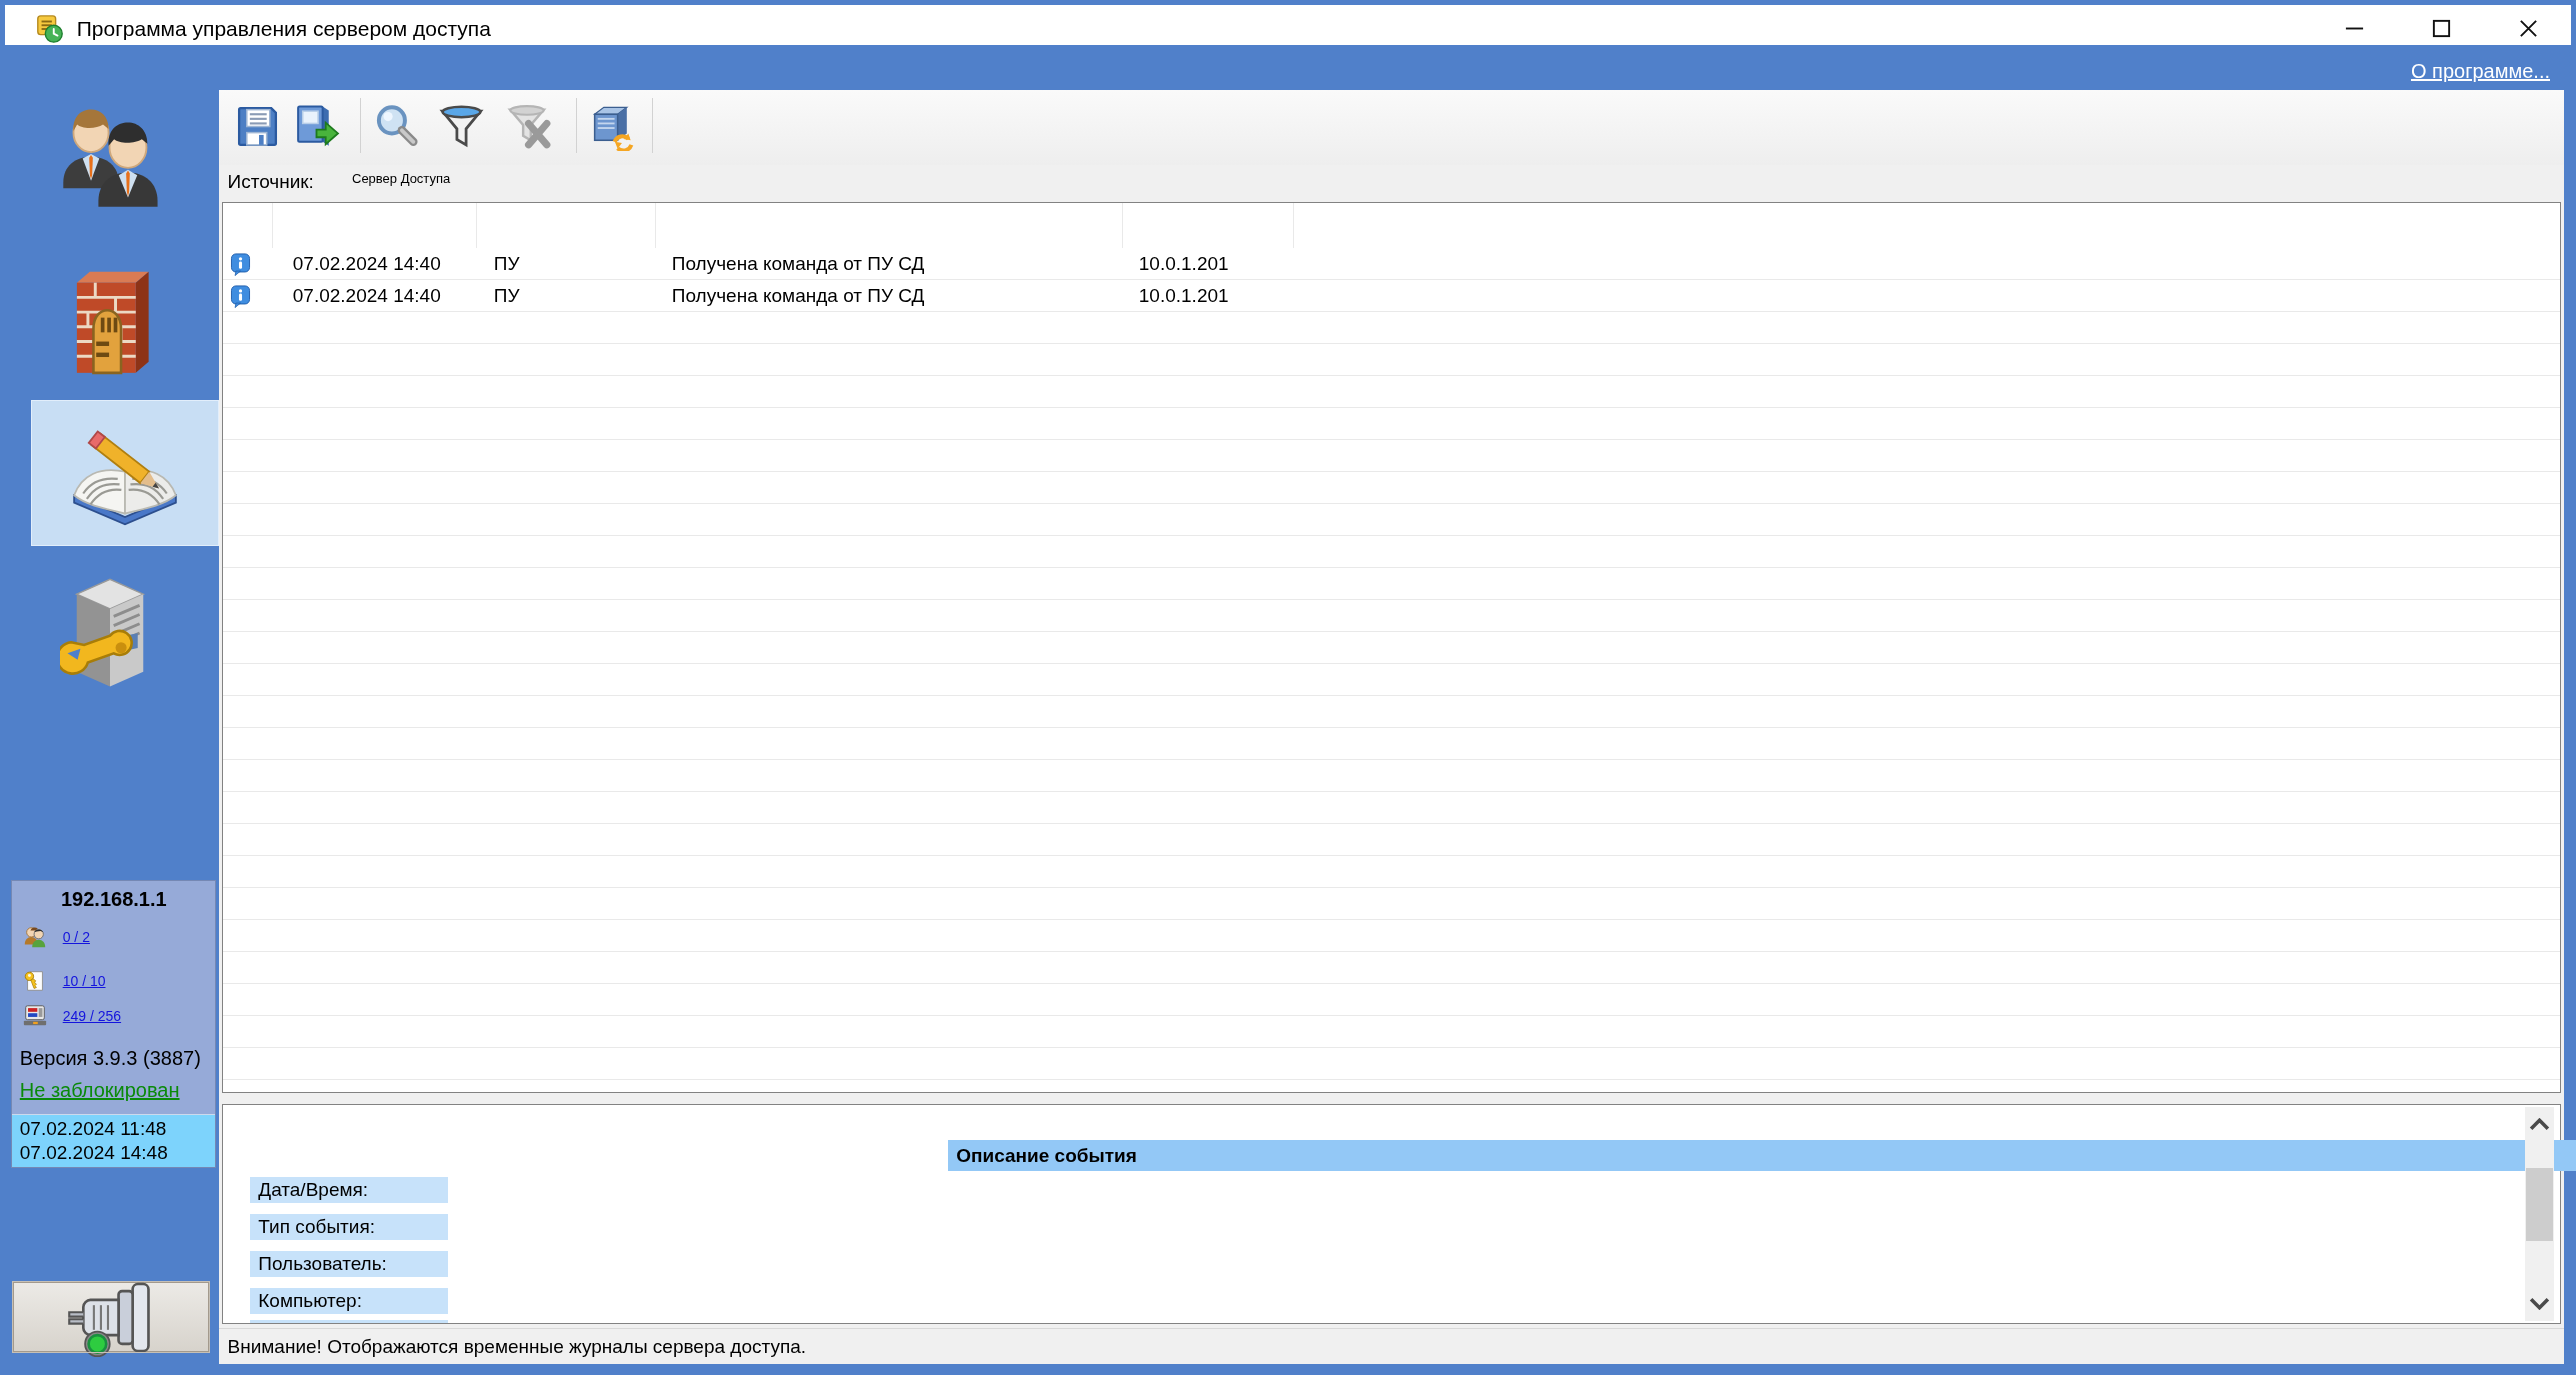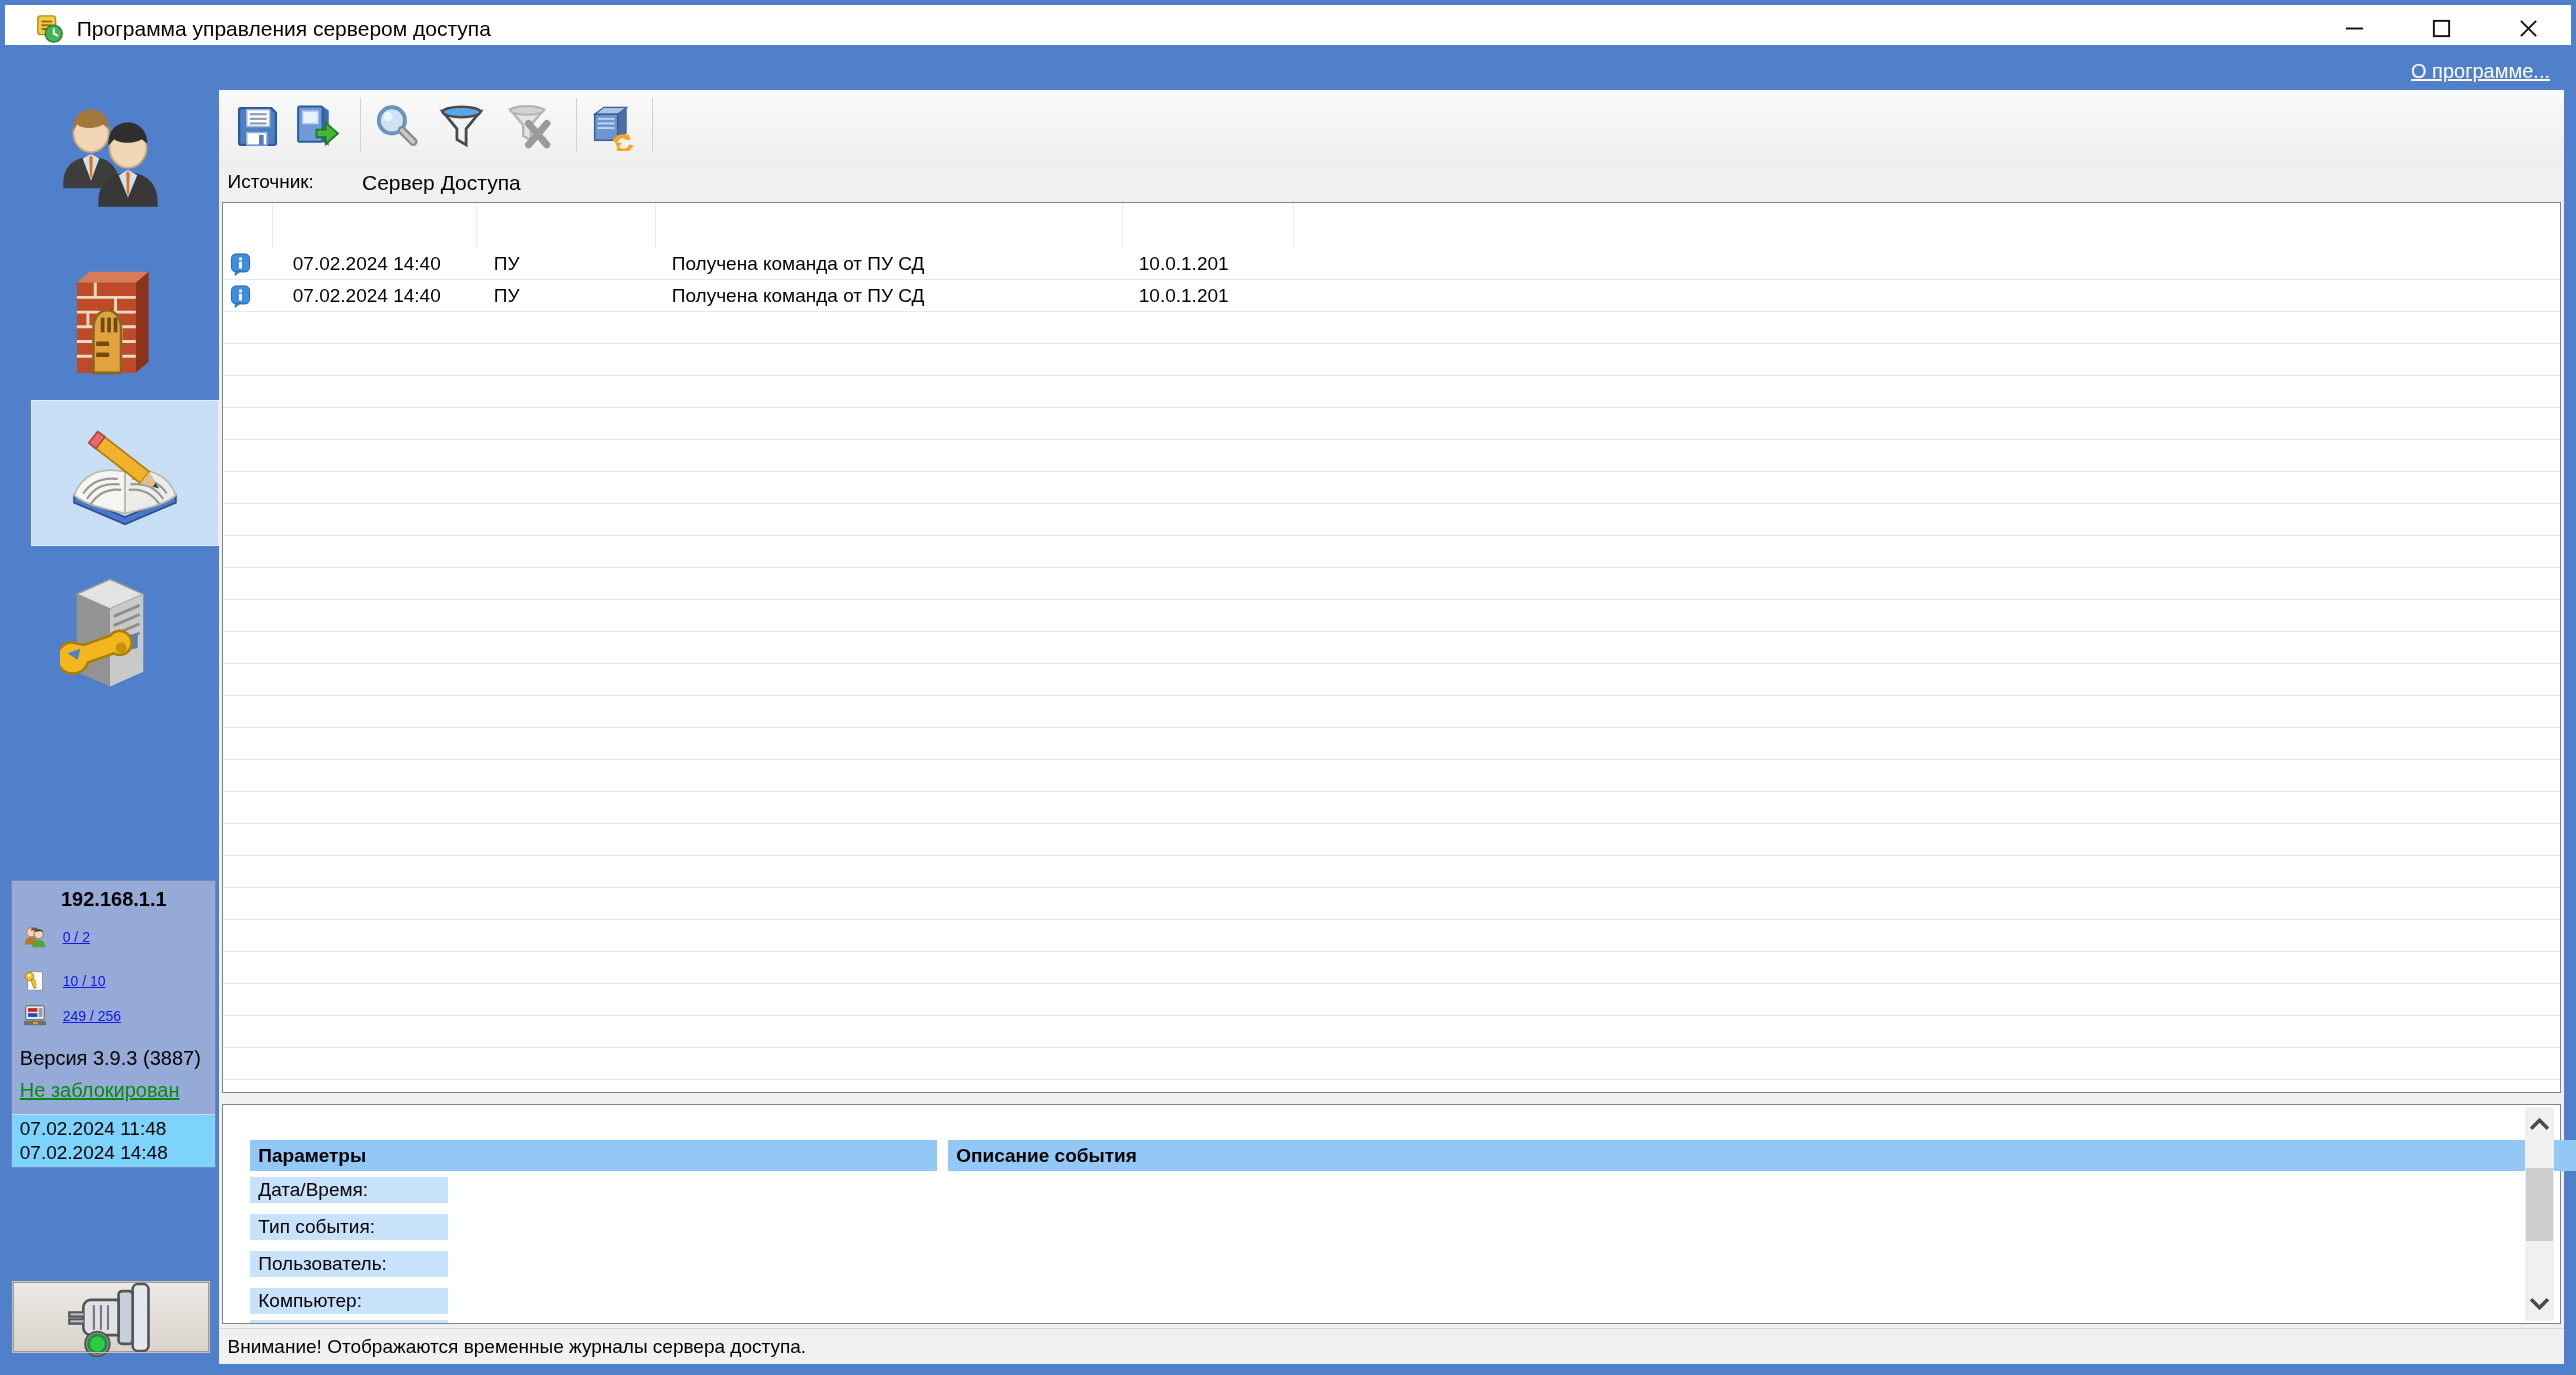--- a/index.html
+++ b/index.html
@@ -47,21 +47,21 @@
   
   .toolbar { position:absolute; left:0; top:0; width:100%; height:75px; background:linear-gradient(#fafafa,#eeeeee); }
   .tb-btn { position:absolute; top:8.5px; width:55px; height:55px; display:flex; align-items:center; justify-content:center; cursor:pointer; border-radius:2.8px; }
   .tb-btn svg { width:49px; height:49px; }
   .tb-sep { position:absolute; top:7.5px; width:0.9px; height:55px; background:#d2d2d2; }
   .tb-save{left:11.3px;} .tb-export{left:70px;} .tb-search{left:150px;} .tb-filter{left:215px;} .tb-clear{left:282px;} .tb-sync{left:365px;}
   .sep1{left:141px;} .sep2{left:357px;} .sep3{left:433px;}
   
   .source-row { position:absolute; left:0; top:75px; width:100%; height:36px; }
   .source-label { position:absolute; left:8.5px; top:5.6px; font-size:19px; }
-  .source-value { position:absolute; left:143px; top:5.6px; font-size:21px; }
+  .source-value { position:absolute; left:133px; top:5.6px; font-size:13px; }
   
   .log-table { position:absolute; left:2.8px; top:112px; width:2339px; height:891px; background:#fff; border:1.9px solid #828282; }
   .lt-header { position:absolute; left:0; top:0; width:100%; height:45px; background:#fff; border-bottom:0.9px solid #dcdcdc; }
   .lt-h-cell { position:absolute; top:0; height:45px; line-height:45px; font-size:19px; color:#1c1c1c; cursor:pointer; }
   .lt-body { position:absolute; left:0; top:45px; right:0; bottom:0;
     background:repeating-linear-gradient(to bottom, #ffffff 0px, #ffffff 31px, #e9e9e9 31px, #e9e9e9 32px); }
   .v-div { position:absolute; top:0; bottom:0; width:0.9px; background:#e9e9e9; }
   .lt-row { position:absolute; left:0; width:100%; height:32px; cursor:pointer; }
   .lt-row span { position:absolute; top:0; height:32px; line-height:32px; font-size:19px; white-space:nowrap; }
   .lt-row svg { position:absolute; left:7.5px; top:4.7px; width:21px; height:23.5px; }
@@ -363,21 +363,20 @@
     </svg>
     <span class="c-time">07.02.2024 14:40</span>
     <span class="c-user">ПУ</span>
     <span class="c-event">Получена команда от ПУ СД</span>
     <span class="c-ip">10.0.1.201</span>
   </div>
 </div>
   </div>
 
   <div class="details">
-    <div class="dp-head dp-head-params">Параметры</div>
     <div class="dp-head dp-head-desc">Описание события</div>
     <div>
   <div class="dp-label" style="top: 72px;">Дата/Время:</div>
 
   <div class="dp-label" style="top: 109px;">Тип события:</div>
 
   <div class="dp-label" style="top: 146px;">Пользователь:</div>
 
   <div class="dp-label" style="top: 183px;">Компьютер:</div>
 </div>

